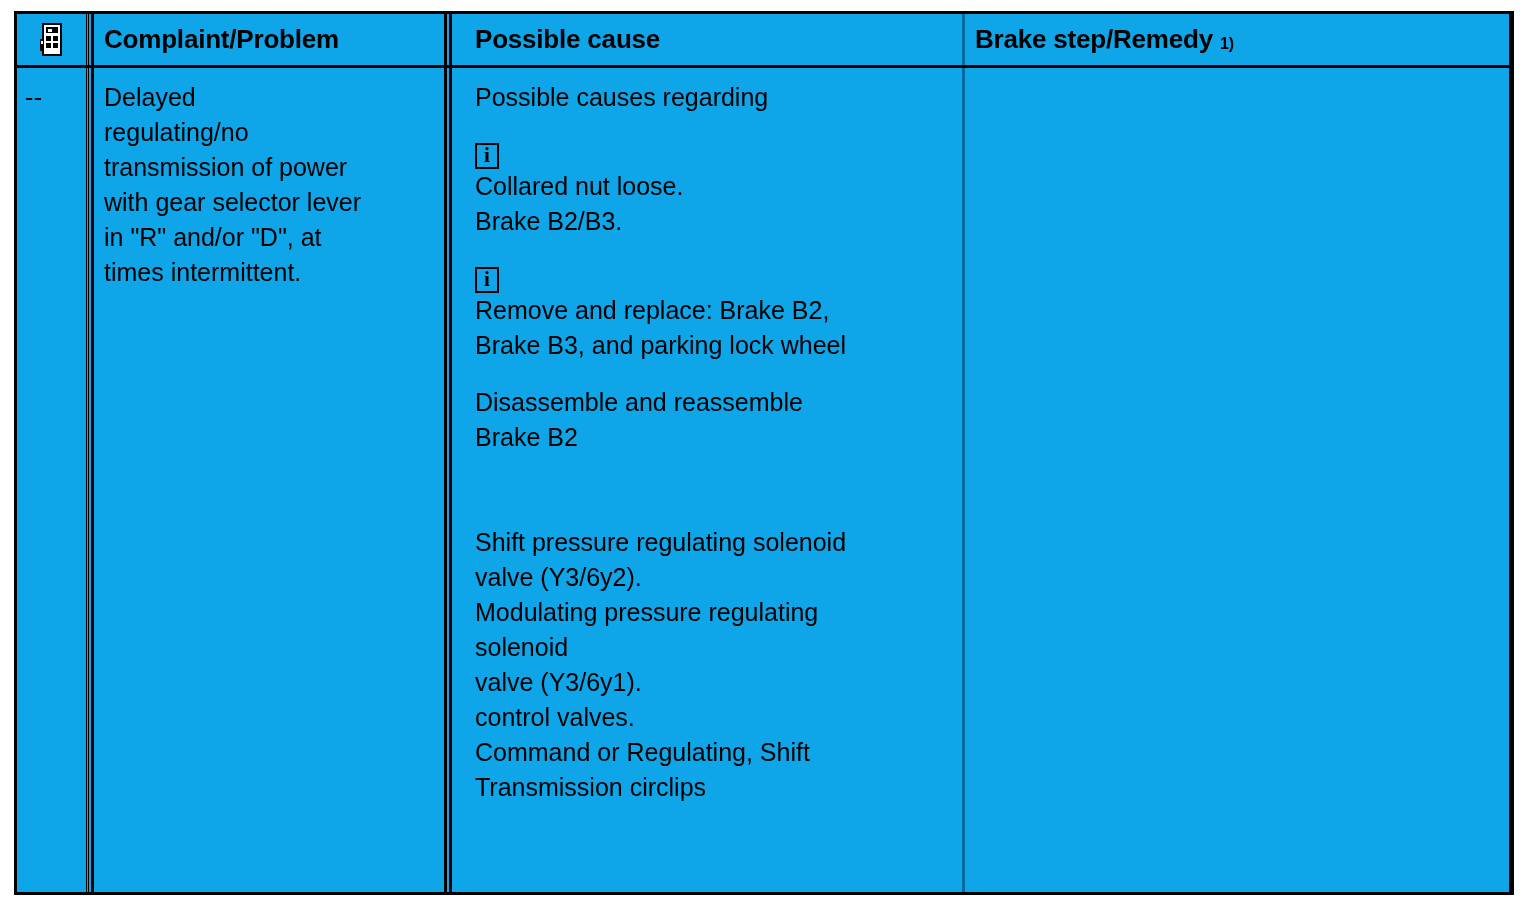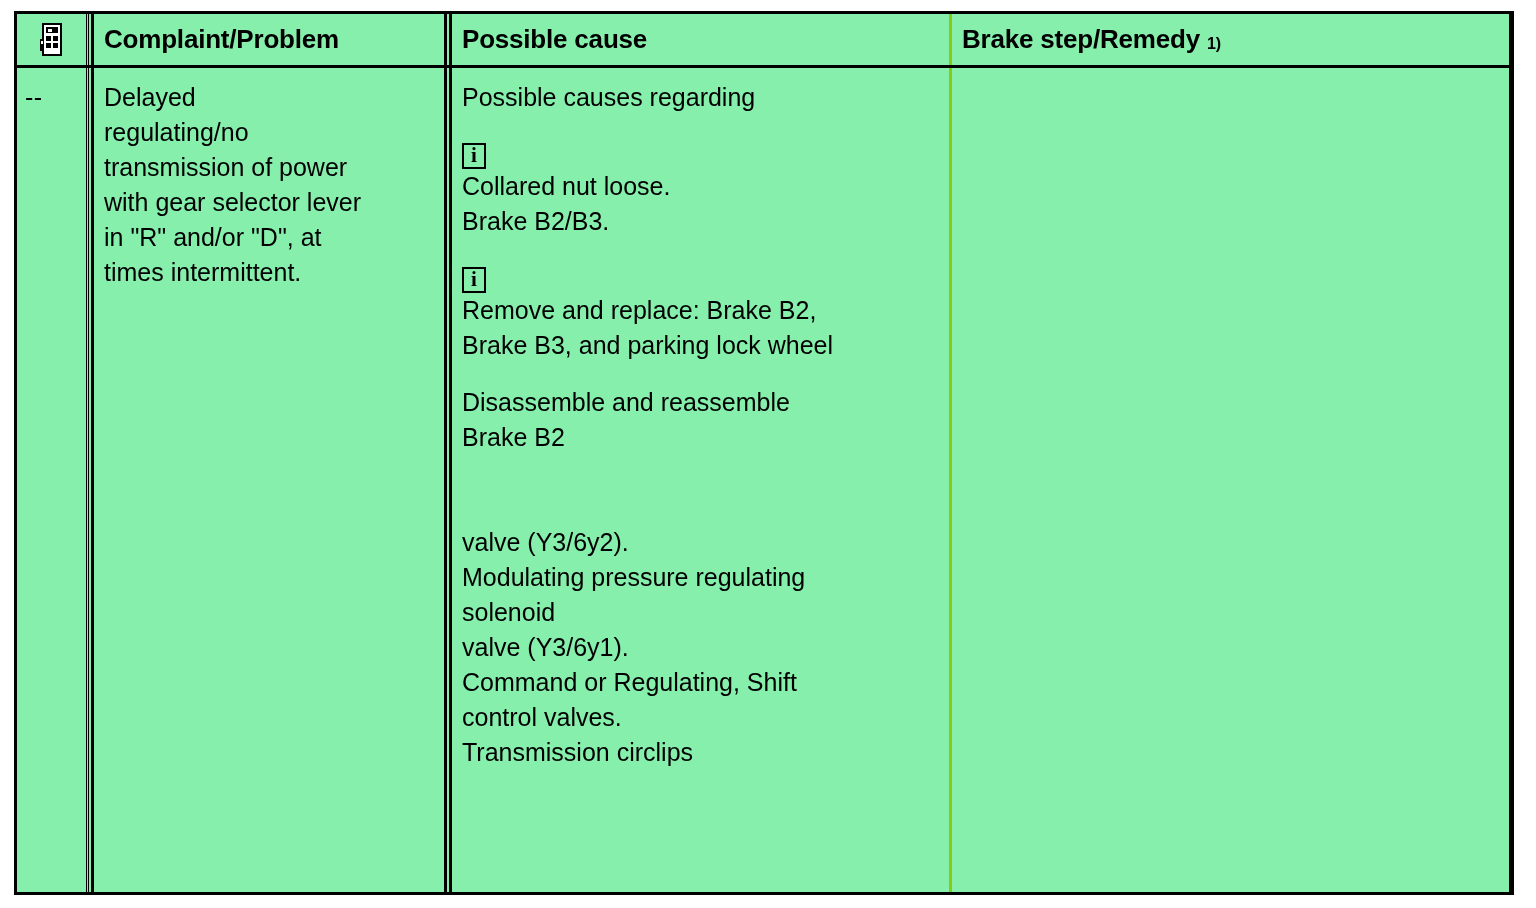--- a/index.html
+++ b/index.html
@@ -27,21 +27,21 @@
     position: absolute;
     left: 14px;
     top: 11px;
     width: 1500px;
     height: 884px;
     box-sizing: border-box;
     border-top: 3px solid #000;
     border-left: 3px solid #000;
     border-right: 5px solid #000;
     border-bottom: 3px solid #000;
-    background: #86efac;
+    background: #0ea5e9;
   }
 
   .row {
     display: flex;
     align-items: stretch;
     width: 100%;
     box-sizing: border-box;
   }
 
   .row-header {
@@ -85,22 +85,22 @@
     position: absolute;
     top: 0; bottom: 0;
     right: -8px;
     width: 3px;
     background: #000;
   }
 
   .col-cause {
     width: 500px;
     flex: 0 0 500px;
-    margin-left: 5px;
-    border-right: 3px solid #84cc16;
+    margin-left: 18px;
+    border-right: 3px solid #0369a1;
   }
 
   .col-remedy {
     flex: 1 1 auto;
   }
 
   
   .hdr-cell {
     display: flex;
     align-items: center;
@@ -277,26 +277,27 @@
           <div class="spacer-3"></div>
 
           <div class="cause-block">
             <div class="cause-line">Disassemble and reassemble</div>
             <div class="cause-line">Brake B2</div>
           </div>
 
           <div class="spacer-4"></div>
 
           <div class="cause-block">
+            <div class="cause-line">Shift pressure regulating solenoid</div>
             <div class="cause-line">valve (Y3/6y2).</div>
             <div class="cause-line">Modulating pressure regulating</div>
             <div class="cause-line">solenoid</div>
             <div class="cause-line">valve (Y3/6y1).</div>
+            <div class="cause-line">control valves.</div>
             <div class="cause-line">Command or Regulating, Shift</div>
-            <div class="cause-line">control valves.</div>
             <div class="cause-line">Transmission circlips</div>
           </div>
 
         </div>
       </div>
 
       <div class="col col-remedy">
         <div class="body-cell"></div>
       </div>
 

